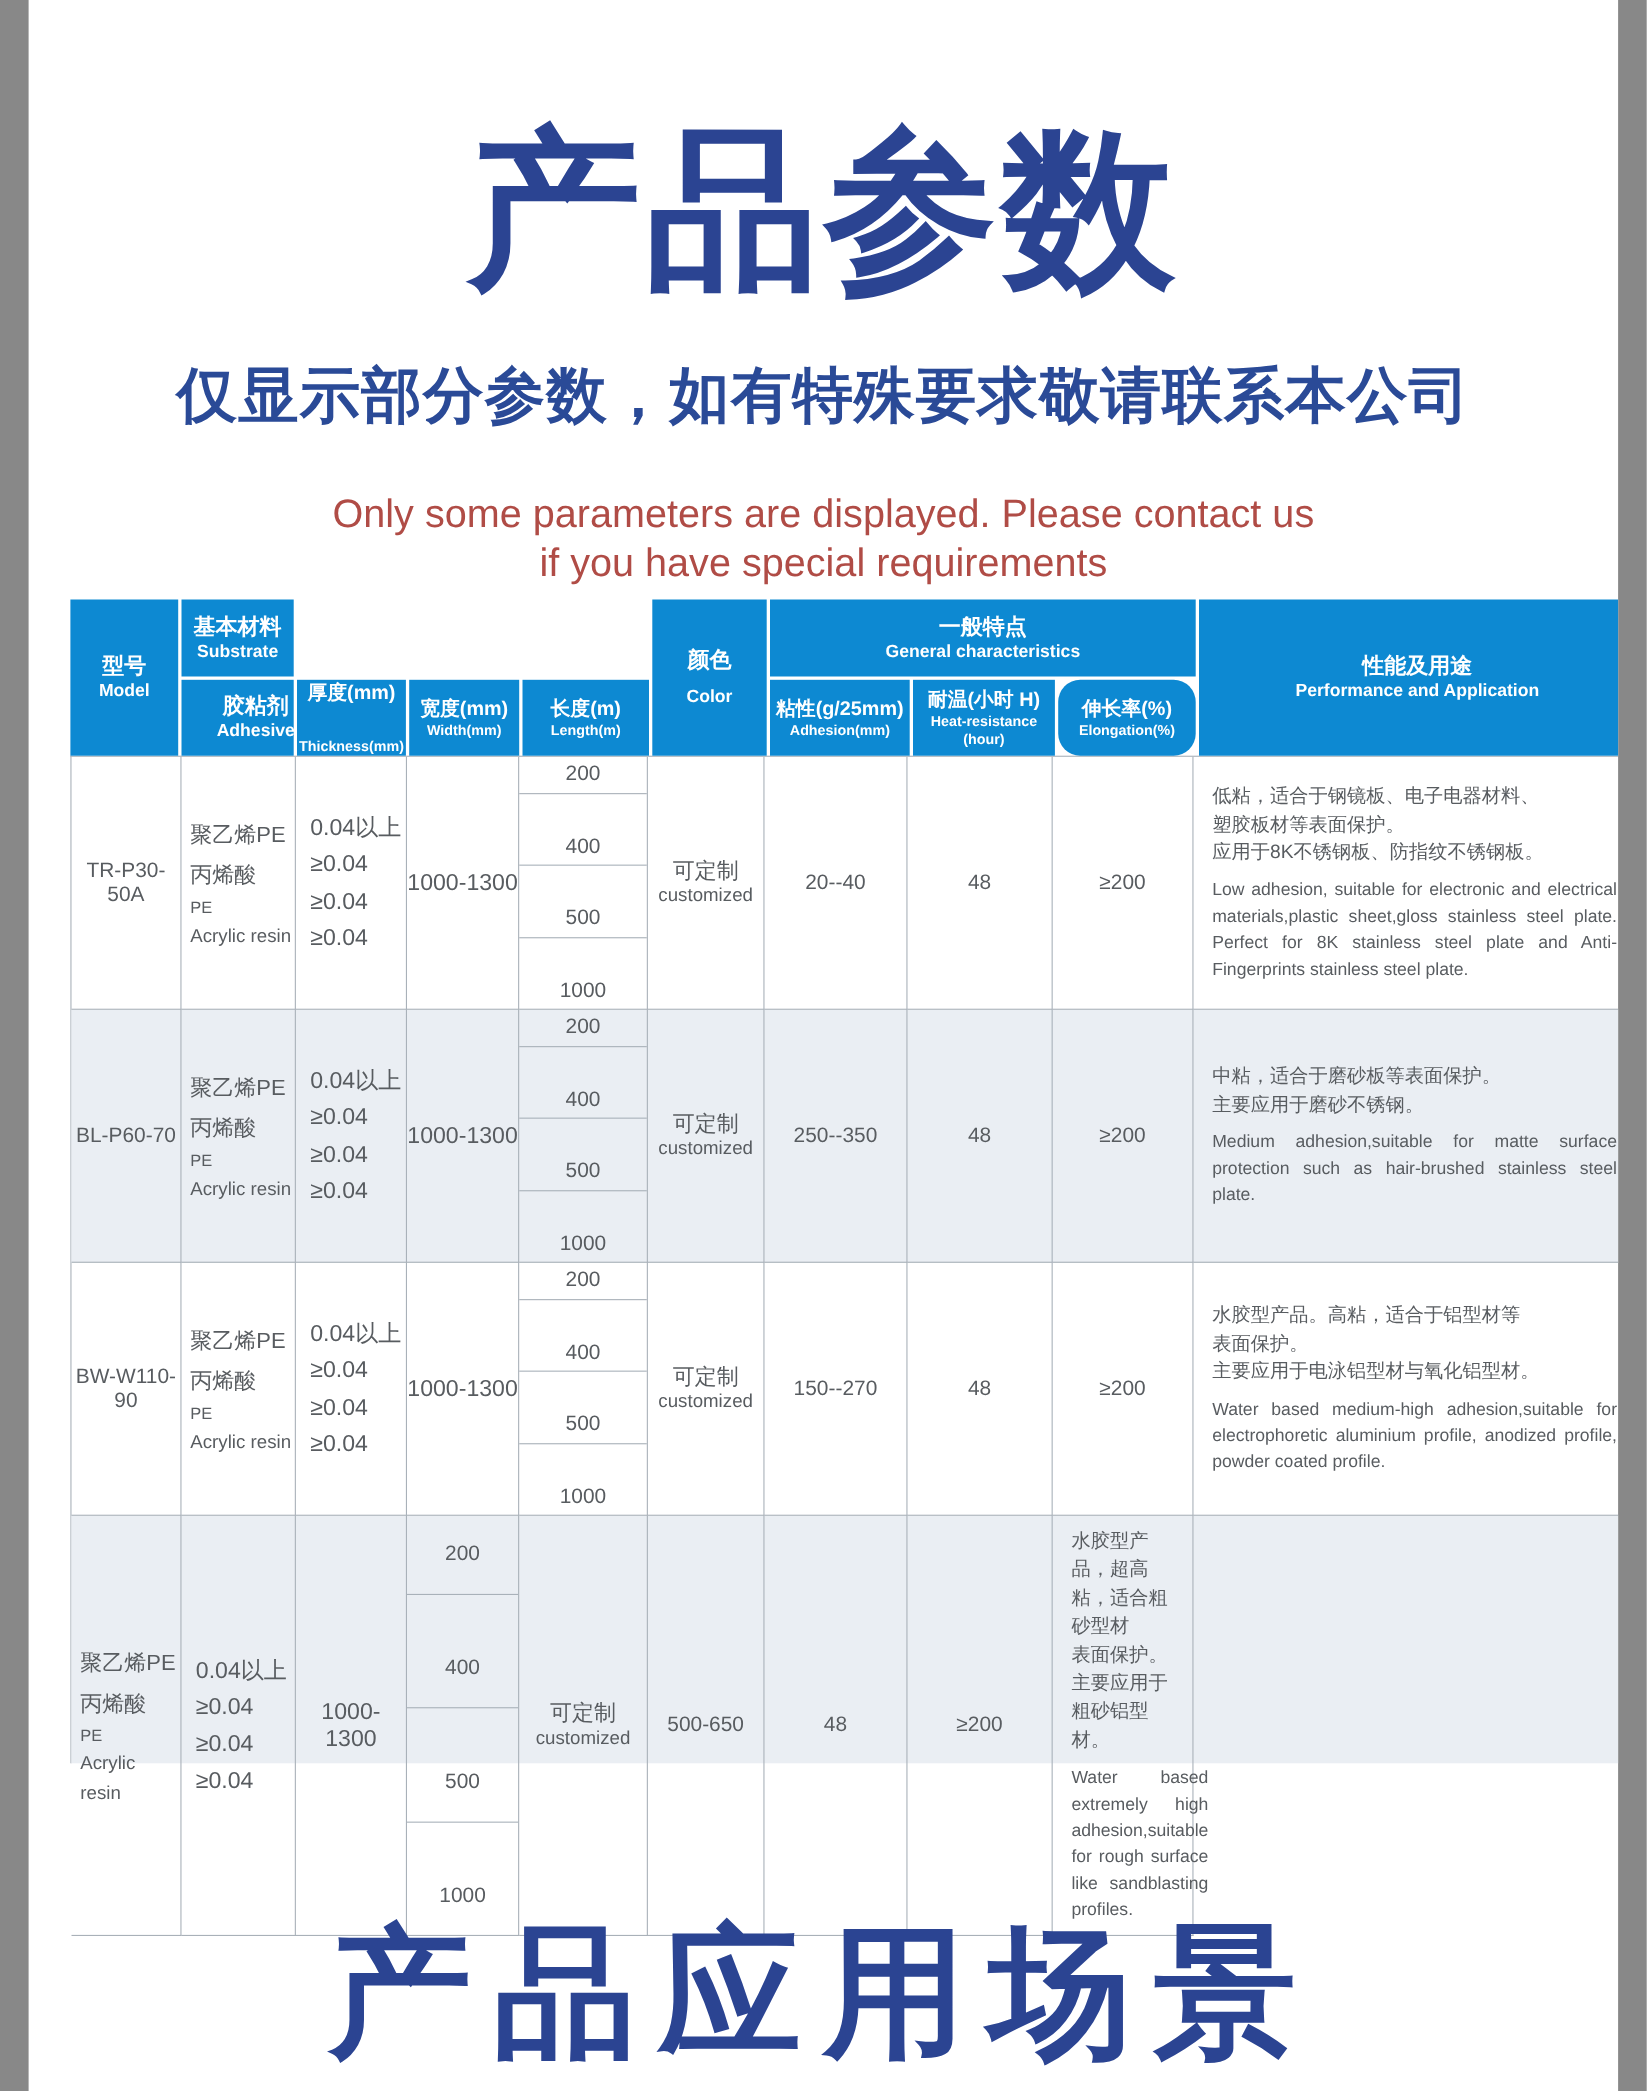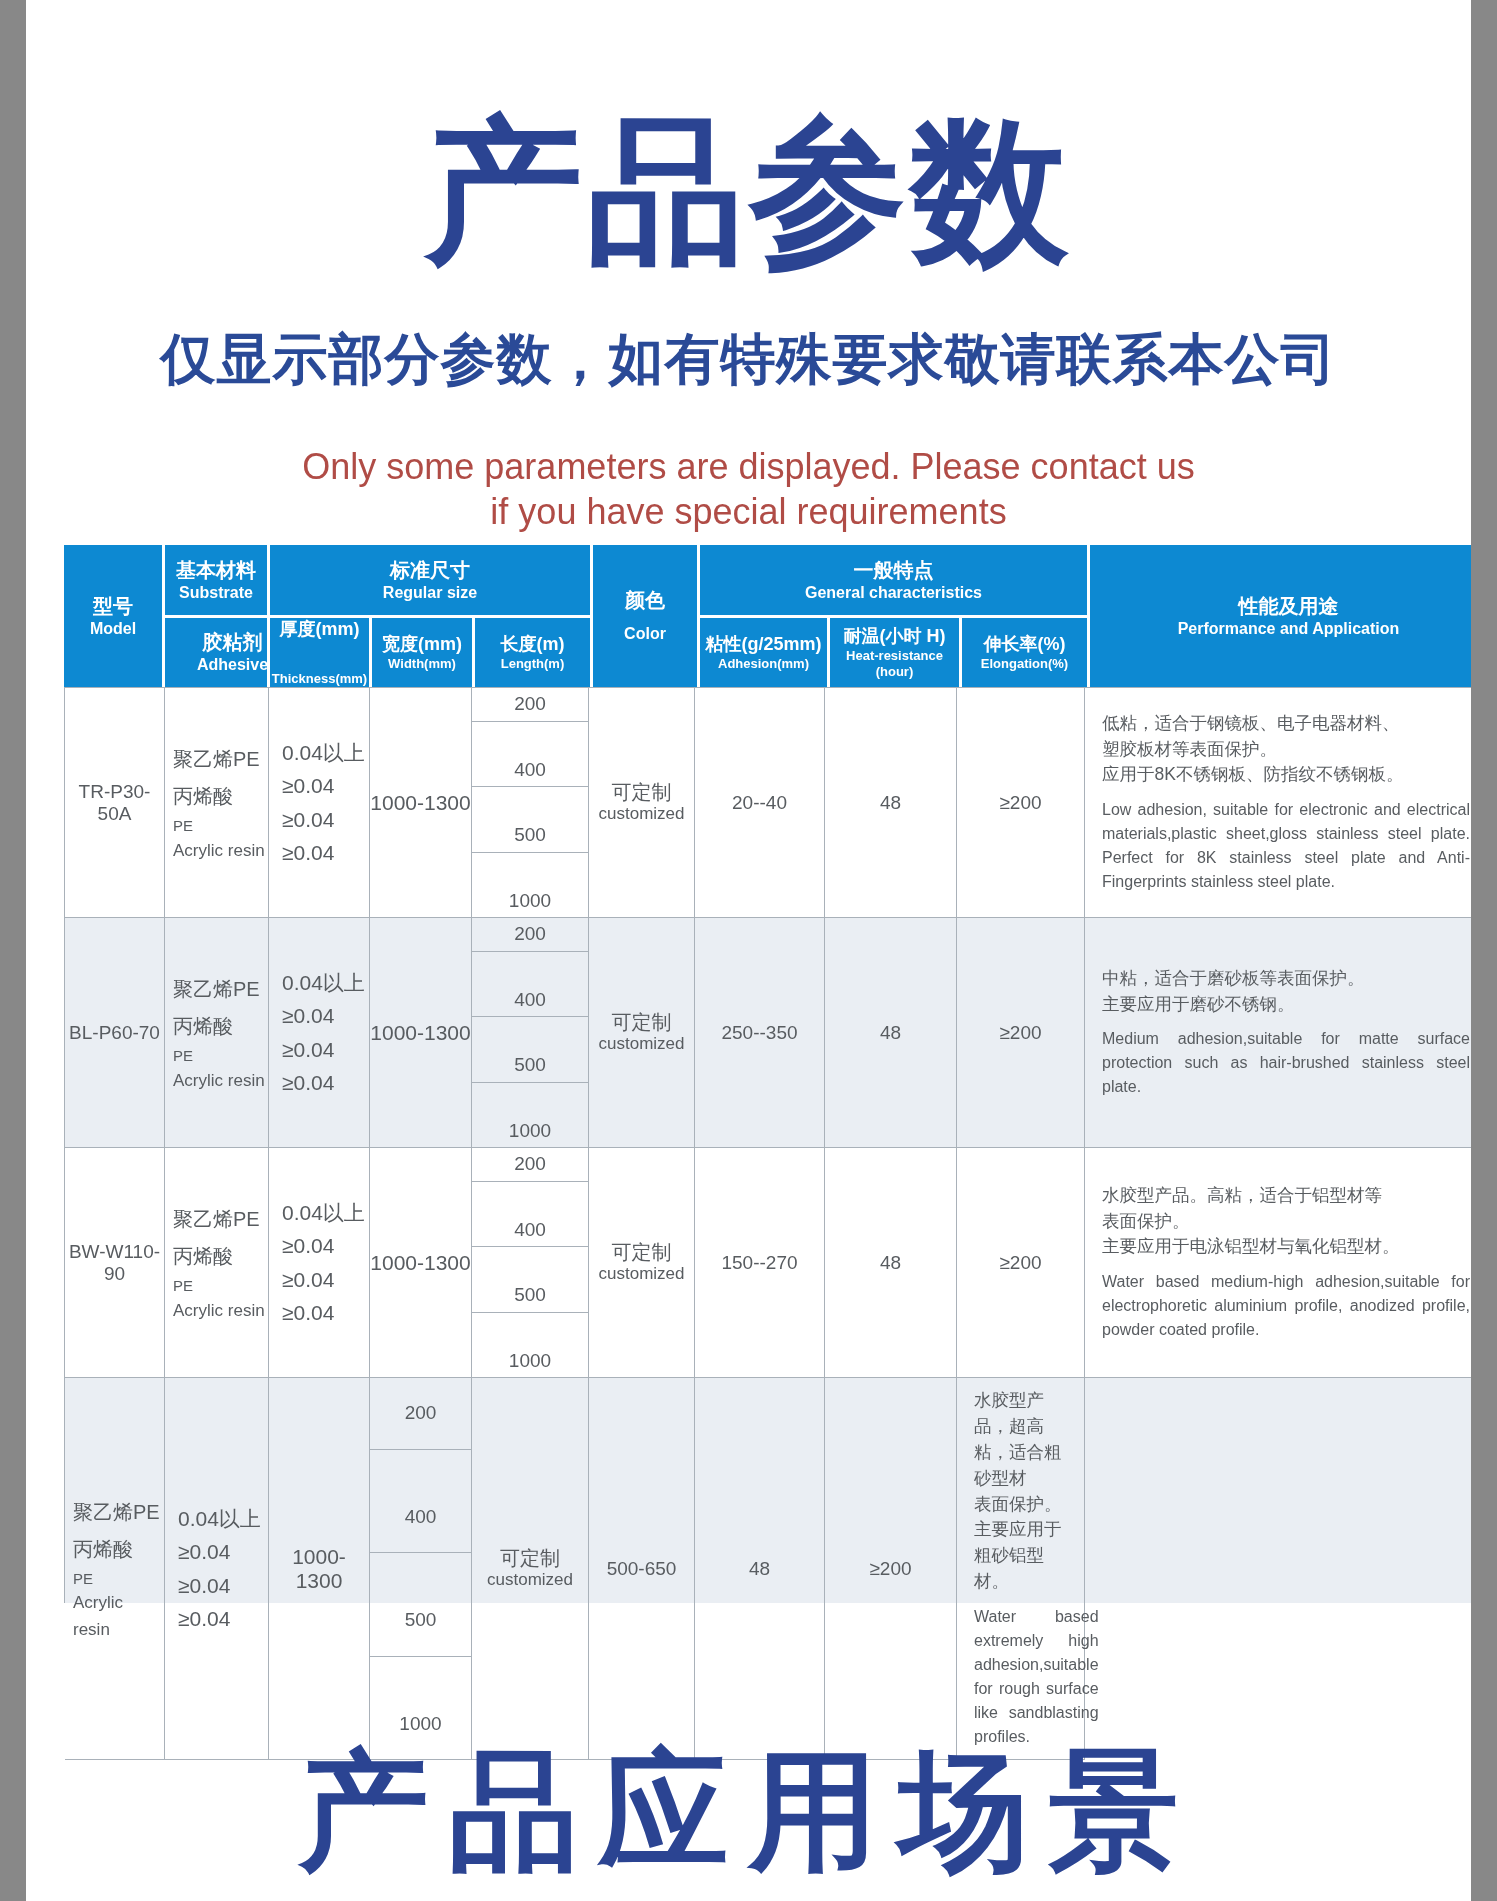--- a/index.html
+++ b/index.html
@@ -39,21 +39,21 @@
   .span-substrate{grid-column:2;grid-row:1;}
   .span-adhesive{grid-column:2;grid-row:2;padding-left:33px;}
   .span-size{grid-column:3/6;grid-row:1;}
   .span-th{grid-column:3;grid-row:2;justify-content:space-between;}
   .span-wd{grid-column:4;grid-row:2;}
   .span-ln{grid-column:5;grid-row:2;}
   .span-color{grid-column:6;grid-row:1/3;gap:11px;}
   .span-gen{grid-column:7/10;grid-row:1;}
   .span-ad{grid-column:7;grid-row:2;}
   .span-ht{grid-column:8;grid-row:2;}
-  .span-el{grid-column:9;grid-row:2;}
+  .span-el{grid-column:9;grid-row:2;border-radius:20px;}
   .span-perf{grid-column:10;grid-row:1/3;}
 
   
   .tbody{border-left:1px solid var(--bd);border-top:1px solid var(--bd);}
   .trow{display:grid;
     grid-template-columns:100px 104px 101px 102px 117px 106px 130px 132px 128px 403px;
     height:230px;}
   .trow.last{height:225px;}
   .trow.alt{background:var(--alt);}
   .c{border-right:1px solid var(--bd);border-bottom:1px solid var(--bd);
@@ -100,24 +100,20 @@
         <span class="en">Model</span>
       </div>
       <div class="hc span-substrate">
         <span class="cn">基本材料</span>
         <span class="en">Substrate</span>
       </div>
       <div class="hc span-adhesive">
         <span class="cn">胶粘剂</span>
         <span class="en">Adhesive</span>
       </div>
-      <div class="hc span-size">
-        <span class="cn">标准尺寸</span>
-        <span class="en">Regular size</span>
-      </div>
       <div class="hc sm span-th">
         <span class="cn">厚度(mm)</span>
         <span class="en">Thickness(mm)</span>
       </div>
       <div class="hc sm span-wd">
         <span class="cn">宽度(mm)</span>
         <span class="en">Width(mm)</span>
       </div>
       <div class="hc sm span-ln">
         <span class="cn">长度(m)</span>

